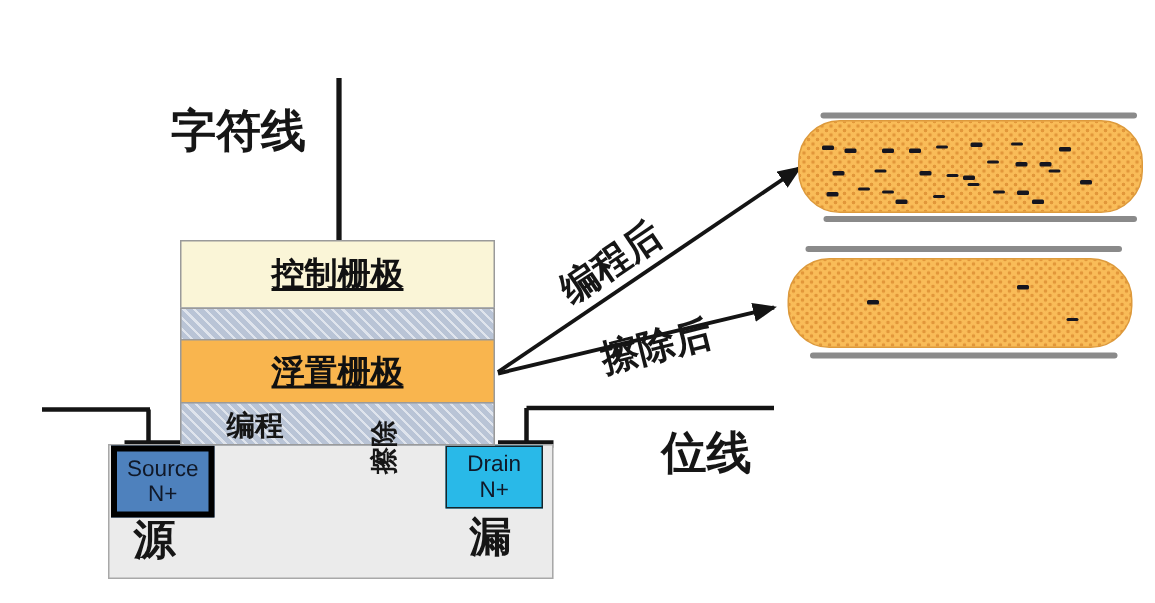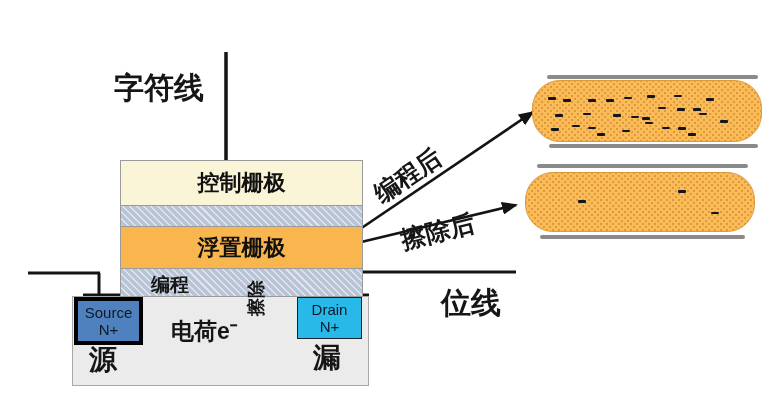--- a/index.html
+++ b/index.html
@@ -4,21 +4,21 @@
 <style>
   html,body{margin:0;padding:0;background:#fff;}
   #stage{
     position:relative;width:770px;height:402px;background:#ffffff;overflow:hidden;
     font-family:"Liberation Sans", sans-serif;color:#111;
   }
   .abs{position:absolute;}
   .lbl{position:absolute;font-weight:600;color:#161616;white-space:nowrap;line-height:1.05;}
 
   
-  .layer{position:absolute;left:120px;width:243px;box-sizing:border-box;border:1.5px solid #9a9a9a;}
+  .layer{position:absolute;left:120px;width:210px;box-sizing:border-box;border:1.5px solid #9a9a9a;text-decoration:underline;}
   #control-gate{top:160px;height:46px;background:var(--control-gate-fill);
     display:flex;align-items:center;justify-content:center;font-size:22px;font-weight:600;}
   #oxide-top{top:204.5px;height:23px;background-color:var(--oxide-fill);
     background-image:repeating-linear-gradient(45deg, rgba(255,255,255,.55) 0 1.5px, transparent 1.5px 5px);}
   #floating-gate{top:226px;height:43px;background:var(--floating-gate-fill);
     display:flex;align-items:center;justify-content:center;font-size:22px;font-weight:600;}
   #oxide-bottom{top:267.5px;height:29px;background-color:var(--oxide-fill);
     background-image:repeating-linear-gradient(45deg, rgba(255,255,255,.55) 0 1.5px, transparent 1.5px 5px);}
 
   
@@ -109,21 +109,20 @@
   <div id="oxide-top" class="layer"></div>
   <div id="floating-gate" class="layer">
     <span>浮置栅极</span>
   </div>
   <div id="oxide-bottom" class="layer"></div>
 
   <div id="bit-line-label" class="lbl">位线</div>
   <div id="word-line-label" class="lbl">字符线</div>
   <div id="source-cn" class="lbl">源</div>
   <div id="drain-cn" class="lbl">漏</div>
-  <div id="charge-label" class="lbl">电荷e⁻</div>
   <div id="program-label" class="lbl">编程</div>
   <div id="erase-label" class="lbl">擦除</div>
   <div id="after-program-label" class="lbl">编程后</div>
   <div id="after-erase-label" class="lbl">擦除后</div>
 
   <div id="bar1-top" class="gray-bar"></div>
   <div id="capsule-programmed" class="capsule">
       <div class="electron" style="left: 6.5%; top: 27%;"></div>
       <div class="electron" style="left: 13%; top: 30%;"></div>
       <div class="electron" style="left: 24%; top: 30%;"></div>

